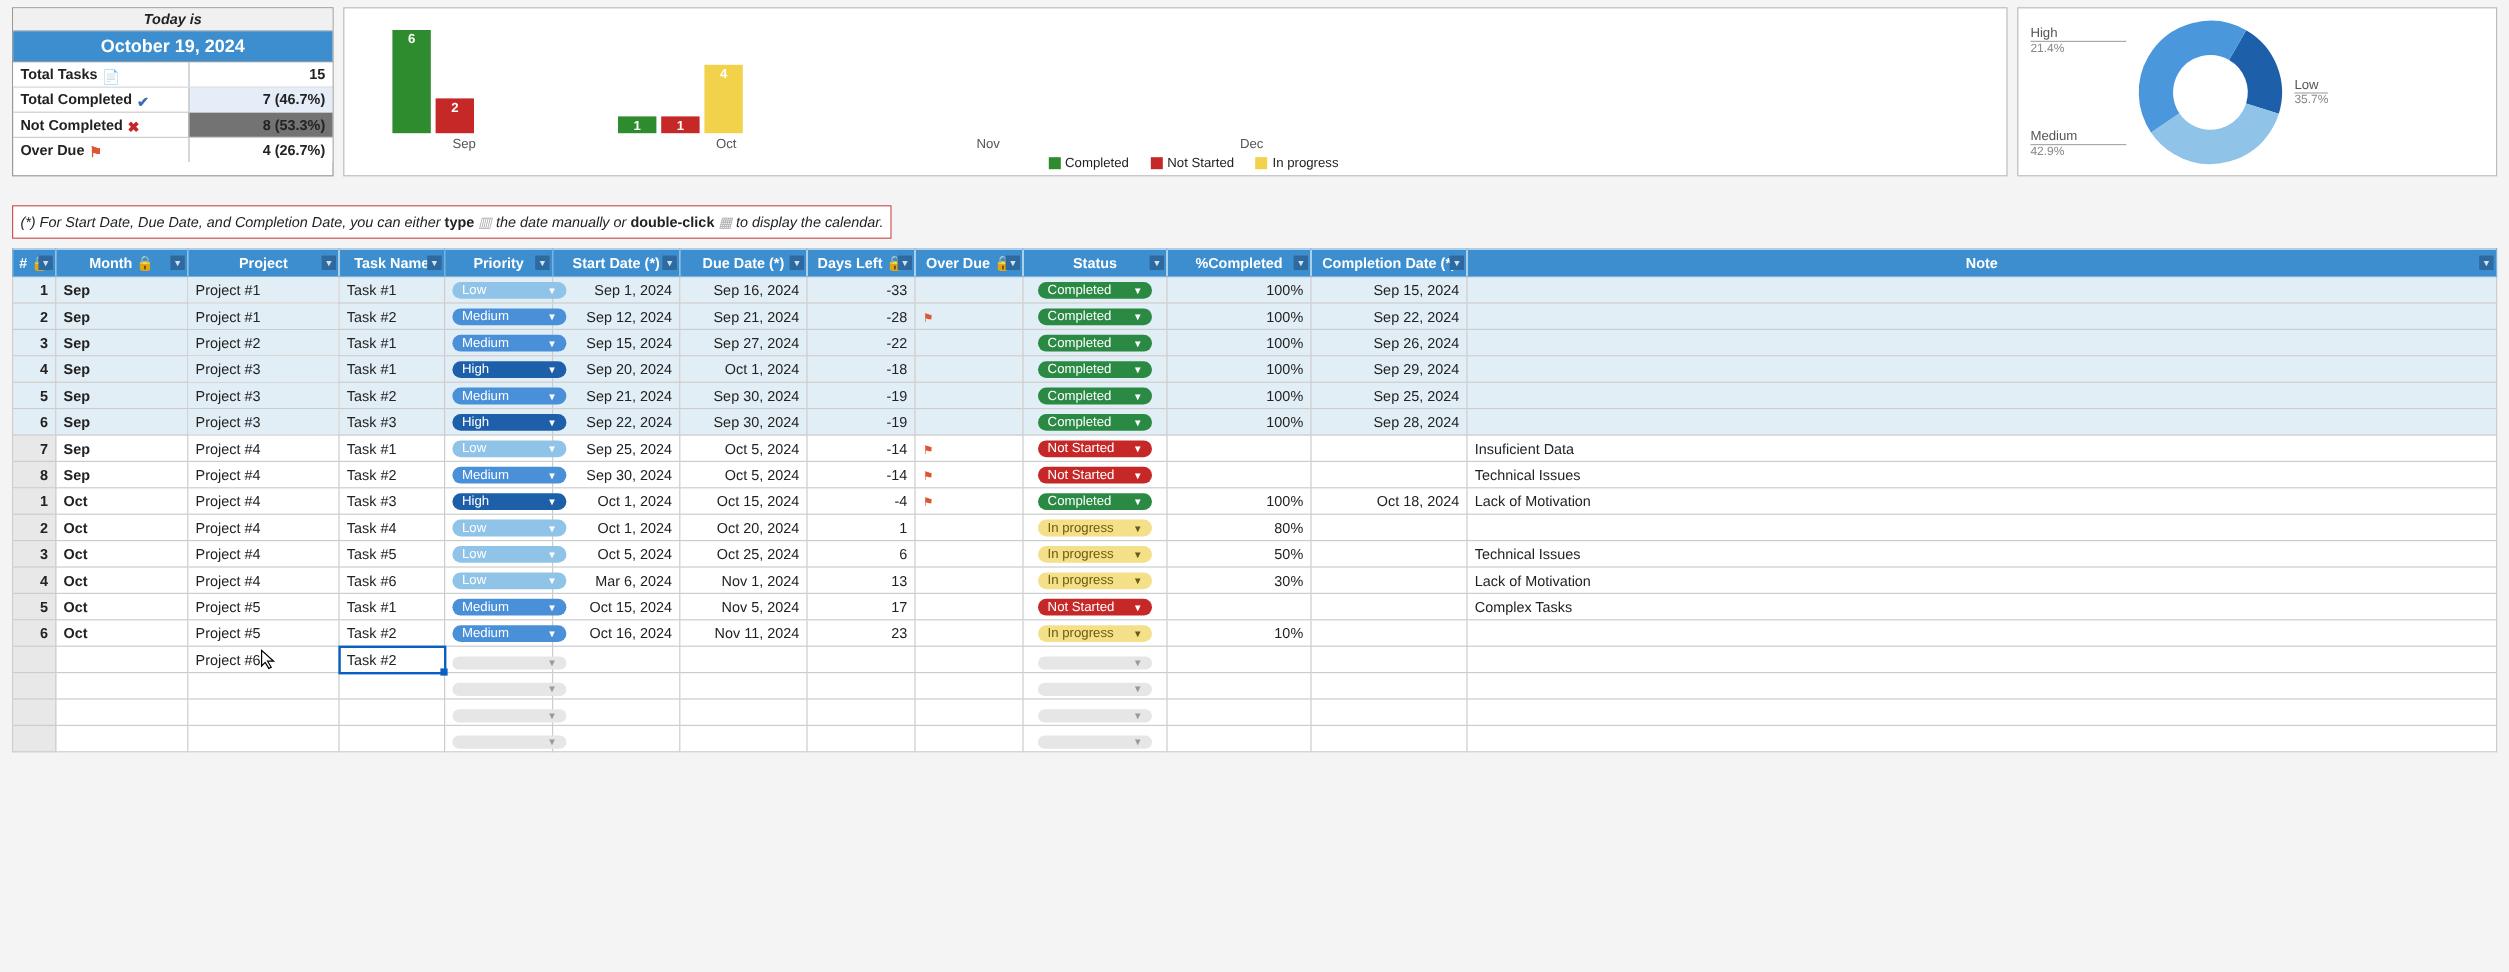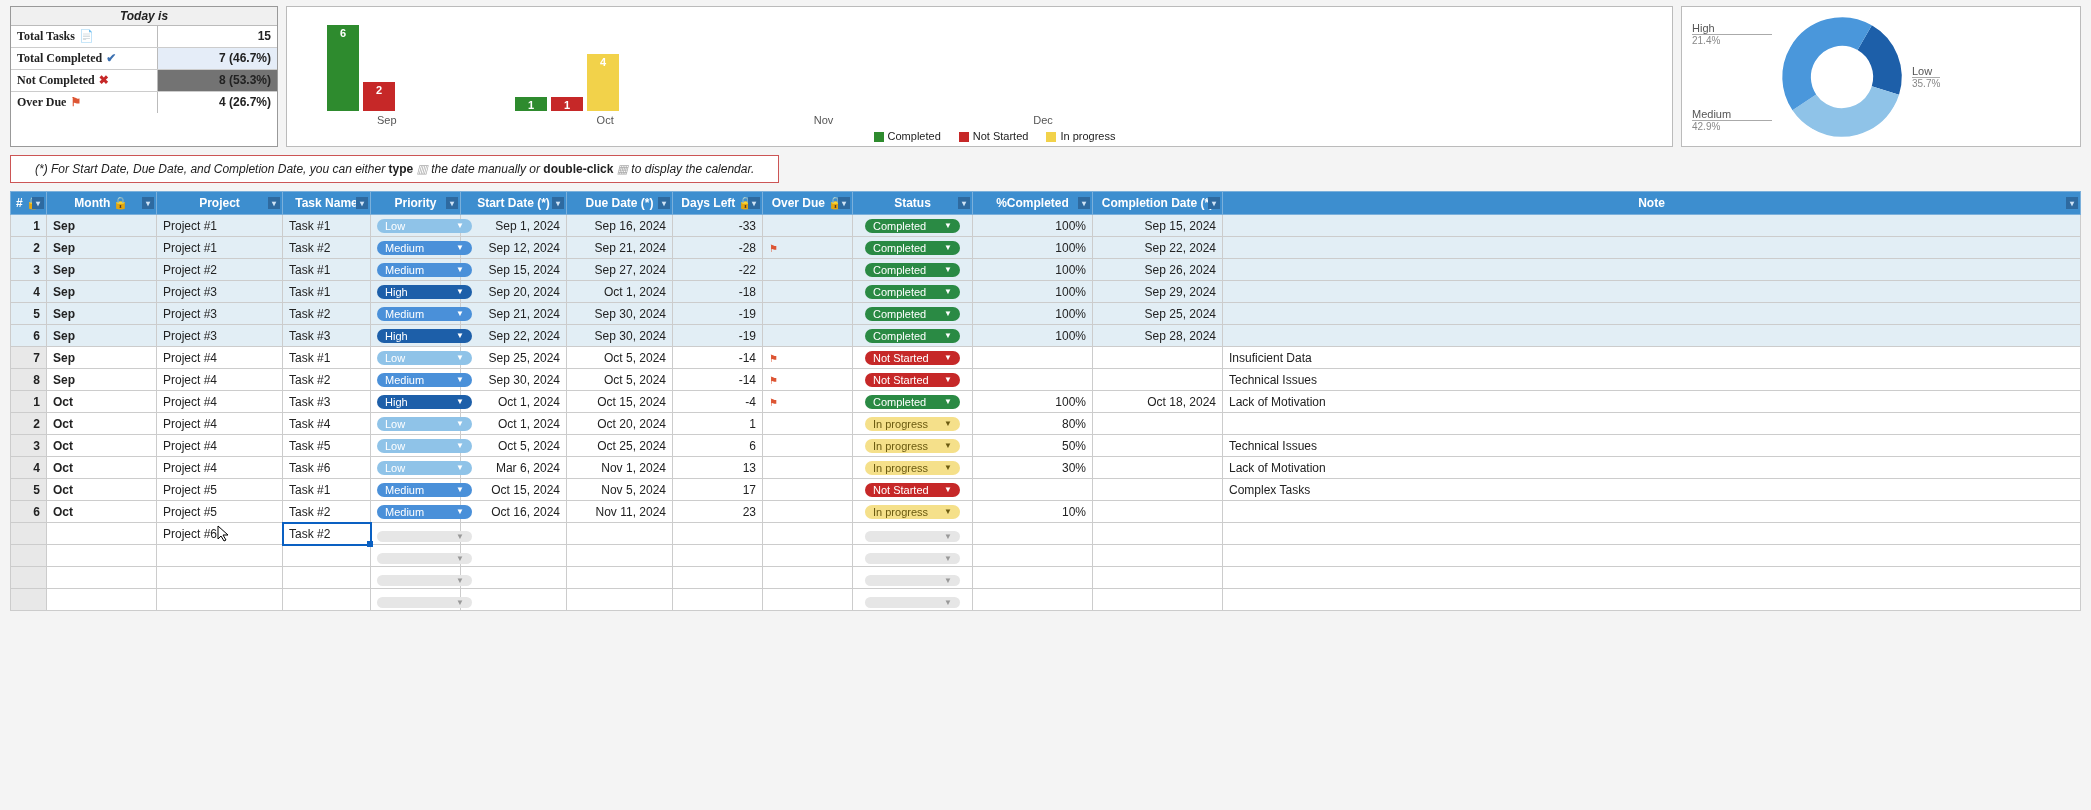--- a/index.html
+++ b/index.html
@@ -6,21 +6,21 @@
   body { font-family: Arial, Helvetica, sans-serif; font-size: 12px; background: #f4f4f4; color: #222; }
   .wrap { padding: 6px 10px; width: 2091px; }
 
   .top { display: flex; gap: 8px; align-items: stretch; }
 
   .summary { width: 268px; border: 1px solid #999; background: #fff; }
   .today-head { text-align: center; font-style: italic; font-weight: bold; background: #f0f0f0; border-bottom: 1px solid #bbb; padding: 2px 0; }
   .today-date { background: #3d8ecf; color: #fff; text-align: center; font-weight: bold; padding: 4px 0; font-size: 15px; border-bottom: 1px solid #999; }
   .sum-row { display: flex; align-items: stretch; border-top: 1px solid #ccc; font-weight: bold; }
   .sum-row:first-of-type { border-top: none; }
-  .sum-label { flex: 1; padding: 3px 6px; display:flex; align-items:flex-start; gap:4px;font-family:Liberation Serif, serif;}
+  .sum-label { flex: 1; padding: 3px 6px; display:flex; align-items:center; gap:4px;}
   .sum-val { width: 120px; text-align: right; padding: 3px 6px; border-left: 1px solid #bbb; }
   .bg-pale-blue { background: #e5edf8; }
   .bg-pale-red { background: #737373; }
   .bg-white { background: #fff; }
   .sum-icon { width:11px; height:11px; display:inline-block; }
 
   .chart-panel, .donut-panel { border: 1px solid #bbb; background: #fff; flex: 0 0 auto; }
   .chart-panel { flex: 1; padding: 4px 10px 4px 40px; }
   .donut-panel { width: 400px; display:flex; align-items:center; padding: 6px 10px; gap:10px; }
 
@@ -38,21 +38,21 @@
 
   
   .donut-labels { display:flex; flex-direction:column; justify-content:space-between; height:110px; font-size:11px; color:#555;}
   .donut-labels .lbl { border-bottom:1px solid #aaa; width:80px;}
   .donut-labels .pct { color:#888; font-size:10px;}
   .donut-right-label { font-size:11px; color:#555;}
   .donut { position:relative; width:120px; height:120px;}
   .donut svg { transform: rotate(-60deg);}
 
   
-  .info-box { border:1px solid #c08; border-color:#b99; border:1px solid #c55; margin-top:8px; padding:6px 24px; font-size:12px; font-style: italic; background:#fff; display:inline-block;}
+  .info-box { border:1px solid #c08; border-color:#b99; border:1px solid #c55; margin-top:24px; padding:6px 6px; font-size:12px; font-style: italic; background:#fff; display:inline-block;}
   .info-box .no-mod { color:#c62828; font-weight:bold; font-style:italic;}
   .info-box b { font-style: normal;}
 
   
   .grid { margin-top:8px; border:1px solid #999; background:#fff; width:100%; border-collapse:collapse; table-layout:fixed;}
   .grid th { background:#3d8ecf; color:#fff; font-size:12px; padding:4px 2px; border:1px solid #7bb0db; position:relative; text-align:center;}
   .grid th .lock { color:#f5c84c; }
   .filt { position:absolute; right:2px; top:50%; transform:translateY(-50%); width:12px; height:12px; background:#2e6aa0; display:inline-flex; align-items:center; justify-content:center; font-size:8px; color:#cfe3f5;}
   .grid td { border:1px solid #ccc; padding:2px 6px; font-size:12px; height:22px;}
   .grid tr.comp td { background:#e2eef5; }
@@ -81,20 +81,21 @@
   col.c-od{width:90px}col.c-st{width:120px}col.c-pc{width:120px}col.c-cd{width:130px}col.c-note{width:auto}
 </style>
 </head>
 <body>
 
 <div class="wrap">
   <div class="top">
 
     <div class="summary">
       <div class="today-head">Today is</div>
+      <div class="today-date">October 19, 2024</div>
       <div id="sum-rows">
           <div class="sum-row">
             <div class="sum-label bg-white">
               <span>Total Tasks</span>
               <span class="sum-icon" style="color:#c9a94e">📄</span>
             </div>
             <div class="sum-val bg-white">15</div>
           </div>
           <div class="sum-row">
             <div class="sum-label ">

